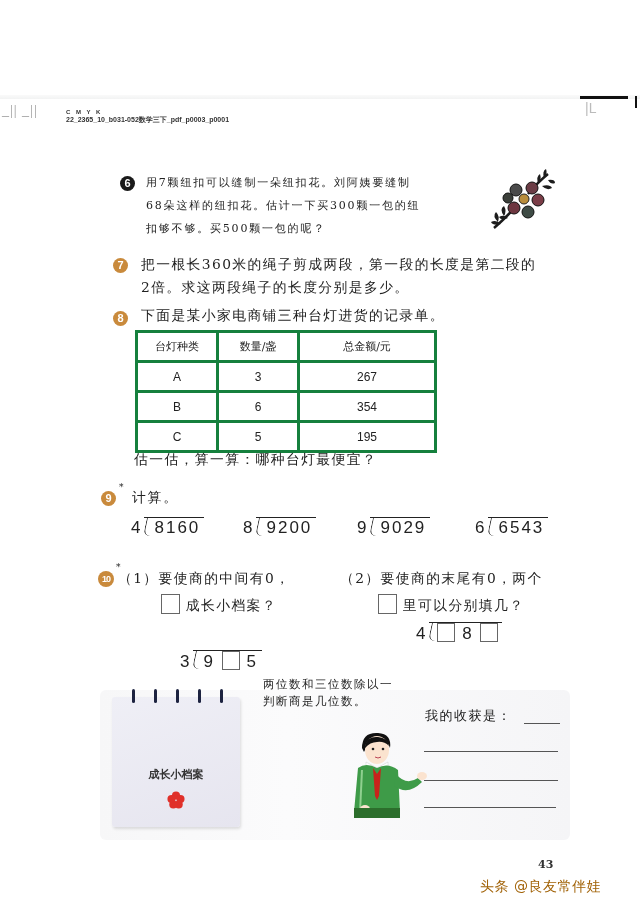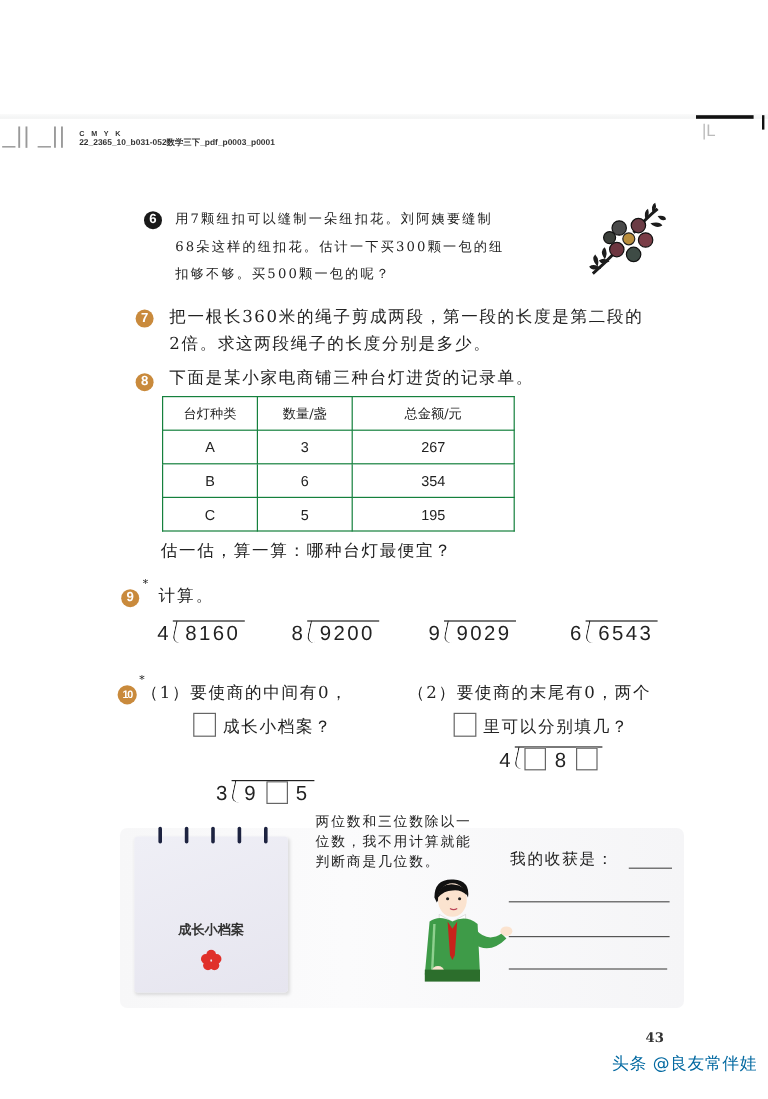--- a/index.html
+++ b/index.html
@@ -7,39 +7,39 @@
     width:640px; height:916px; position:relative; overflow:hidden;
     background:#ffffff;
     font-family:"DejaVu Serif", "Liberation Serif", serif;
     color:#222;
   }
   .abs { position:absolute; }
   .scanline { position:absolute; top:95px; left:0; width:640px; height:4px; background:linear-gradient(#fafafa,#f2f3f3); }
   .filename { left:66px; top:108px; font-family:"Liberation Sans", sans-serif; font-size:7px; font-weight:bold; color:#333; line-height:8px; }
   .filename .top { font-size:6px; letter-spacing:2px; }
   .cropmark { background:#111; }
-  .ticks { left:2px; top:103px; font-family:Liberation Sans, sans-serif; font-size:19px; color:#999; letter-spacing:1px; }
+  .ticks { left:2px; top:103px; font-family:Liberation Serif, serif; font-size:14px; color:#999; letter-spacing:1px; }
   .tr-marks { left:585px; top:100px; font-family:"Liberation Sans", sans-serif; font-size:14px; color:#bbb; }
 
   .qnum {
     position:absolute; width:15px; height:15px; border-radius:50%;
     color:#fff; font-family:"Liberation Sans", sans-serif; font-weight:bold;
     font-size:11px; line-height:15px; text-align:center;
   }
   .q-dark { background:#1a1a1a; }
   .q-orange { background:#c98a3c; }
   .qtext { position:absolute; font-size:11px; line-height:23px; letter-spacing:1.8px; color:#222; }
   .star { position:absolute; font-size:9px; color:#222; }
 
   table.record {
     position:absolute; left:135px; top:330px; border-collapse:collapse;
     font-size:12px; color:#222;
   }
   table.record td, table.record th {
-    border:1px solid #15803d; text-align:center; height:25px; font-weight:normal;
+    border:3px solid #15803d; text-align:center; height:25px; font-weight:normal;
     font-family:"Liberation Sans", sans-serif; font-size:12px;
   }
   table.record th { font-family:"DejaVu Serif", serif; font-size:11px; }
   .c1 { width:76px; } .c2 { width:76px; } .c3 { width:132px; }
 
   .div-prob { position:absolute; font-family:"Liberation Sans", sans-serif; font-size:17px; letter-spacing:2px; color:#222; }
   .div-prob .divisor { display:inline-block; }
   .div-prob .bracket { display:inline-block; position:relative; padding-left:10px; padding-right:4px; border-top:1.5px solid #222; margin-left:2px; }
   .div-prob .bracket::before { content:""; position:absolute; left:1px; top:-1px; width:6px; height:19px; border-left:1.5px solid #222; border-radius:0 0 0 10px; transform:skewX(-12deg); }
   .box { display:inline-block; width:16px; height:17px; border:1.3px solid #666; vertical-align:-3px; background:#fff; }
@@ -54,21 +54,21 @@
   .note-title { position:absolute; left:0; width:128px; text-align:center; font-family:"Liberation Sans", sans-serif; font-size:15.5px; color:#222; }
   .note-sub { position:absolute; left:0; width:128px; text-align:center; font-family:"Liberation Sans", sans-serif; font-size:11px; font-weight:bold; color:#333; }
   .flower { position:absolute; left:55px; top:94px; width:18px; height:18px; }
 
   .bubble-text { position:absolute; left:263px; top:676px; font-size:11.5px; line-height:17px; letter-spacing:1.5px; color:#222; width:150px; }
   .harvest { position:absolute; left:425px; top:707px; font-size:13px; letter-spacing:1.5px; color:#222; }
   .hline { position:absolute; height:1px; background:#555; }
   .bottom-bg { position:absolute; left:100px; top:690px; width:470px; height:150px; background:linear-gradient(90deg,#f7f7f8,#fbfbfc 40%,#f5f5f7); border-radius:6px; }
 
   .pagenum { position:absolute; left:538px; top:858px; font-family:"DejaVu Serif", serif; font-size:11px; font-weight:bold; color:#333; }
-  .watermark { position:absolute; left:510px; top:878px; font-family:"DejaVu Sans", sans-serif; font-size:14px; color:#0369a1; letter-spacing:0.5px; }
+  .watermark { position:absolute; left:480px; top:878px; font-family:"DejaVu Sans", sans-serif; font-size:14px; color:#a16207; letter-spacing:0.5px; }
 </style>
 </head>
 <body>
 
 <div class="scanline"></div>
 <div class="abs ticks">_|| _||</div>
 <div class="abs filename">
   <div class="top">C M Y K</div>
   <div>22_2365_10_b031-052数学三下_pdf_p0003_p0001</div>
 </div>
@@ -185,21 +185,20 @@
       <circle cx="15" cy="9" r="4.5"></circle>
       <circle cx="13" cy="15" r="4.5"></circle>
       <circle cx="7" cy="15" r="4.5"></circle>
       <circle cx="5" cy="9" r="4.5"></circle>
     </g>
   </svg>
 </div>
 
 <div class="bubble-text">
   <div>两位数和三位数除以一</div>
-  <div>位数，我不用计算就能</div>
   <div>判断商是几位数。</div>
 </div>
 
 <svg class="abs" style="left:340px;top:730px;" width="90" height="90" viewBox="0 0 90 90">
 
   <path d="M22 18 Q22 2 38 3 Q52 4 50 18 Q48 10 38 12 Q28 12 24 22z" fill="#111"></path>
 
   <ellipse cx="37" cy="20" rx="12" ry="14" fill="#fbe3cf"></ellipse>
   <path d="M25 16 Q27 6 38 7 Q48 8 49 16 Q44 11 37 12 Q30 12 25 18z" fill="#111"></path>
   <circle cx="33" cy="19" r="1.3" fill="#222"></circle>

